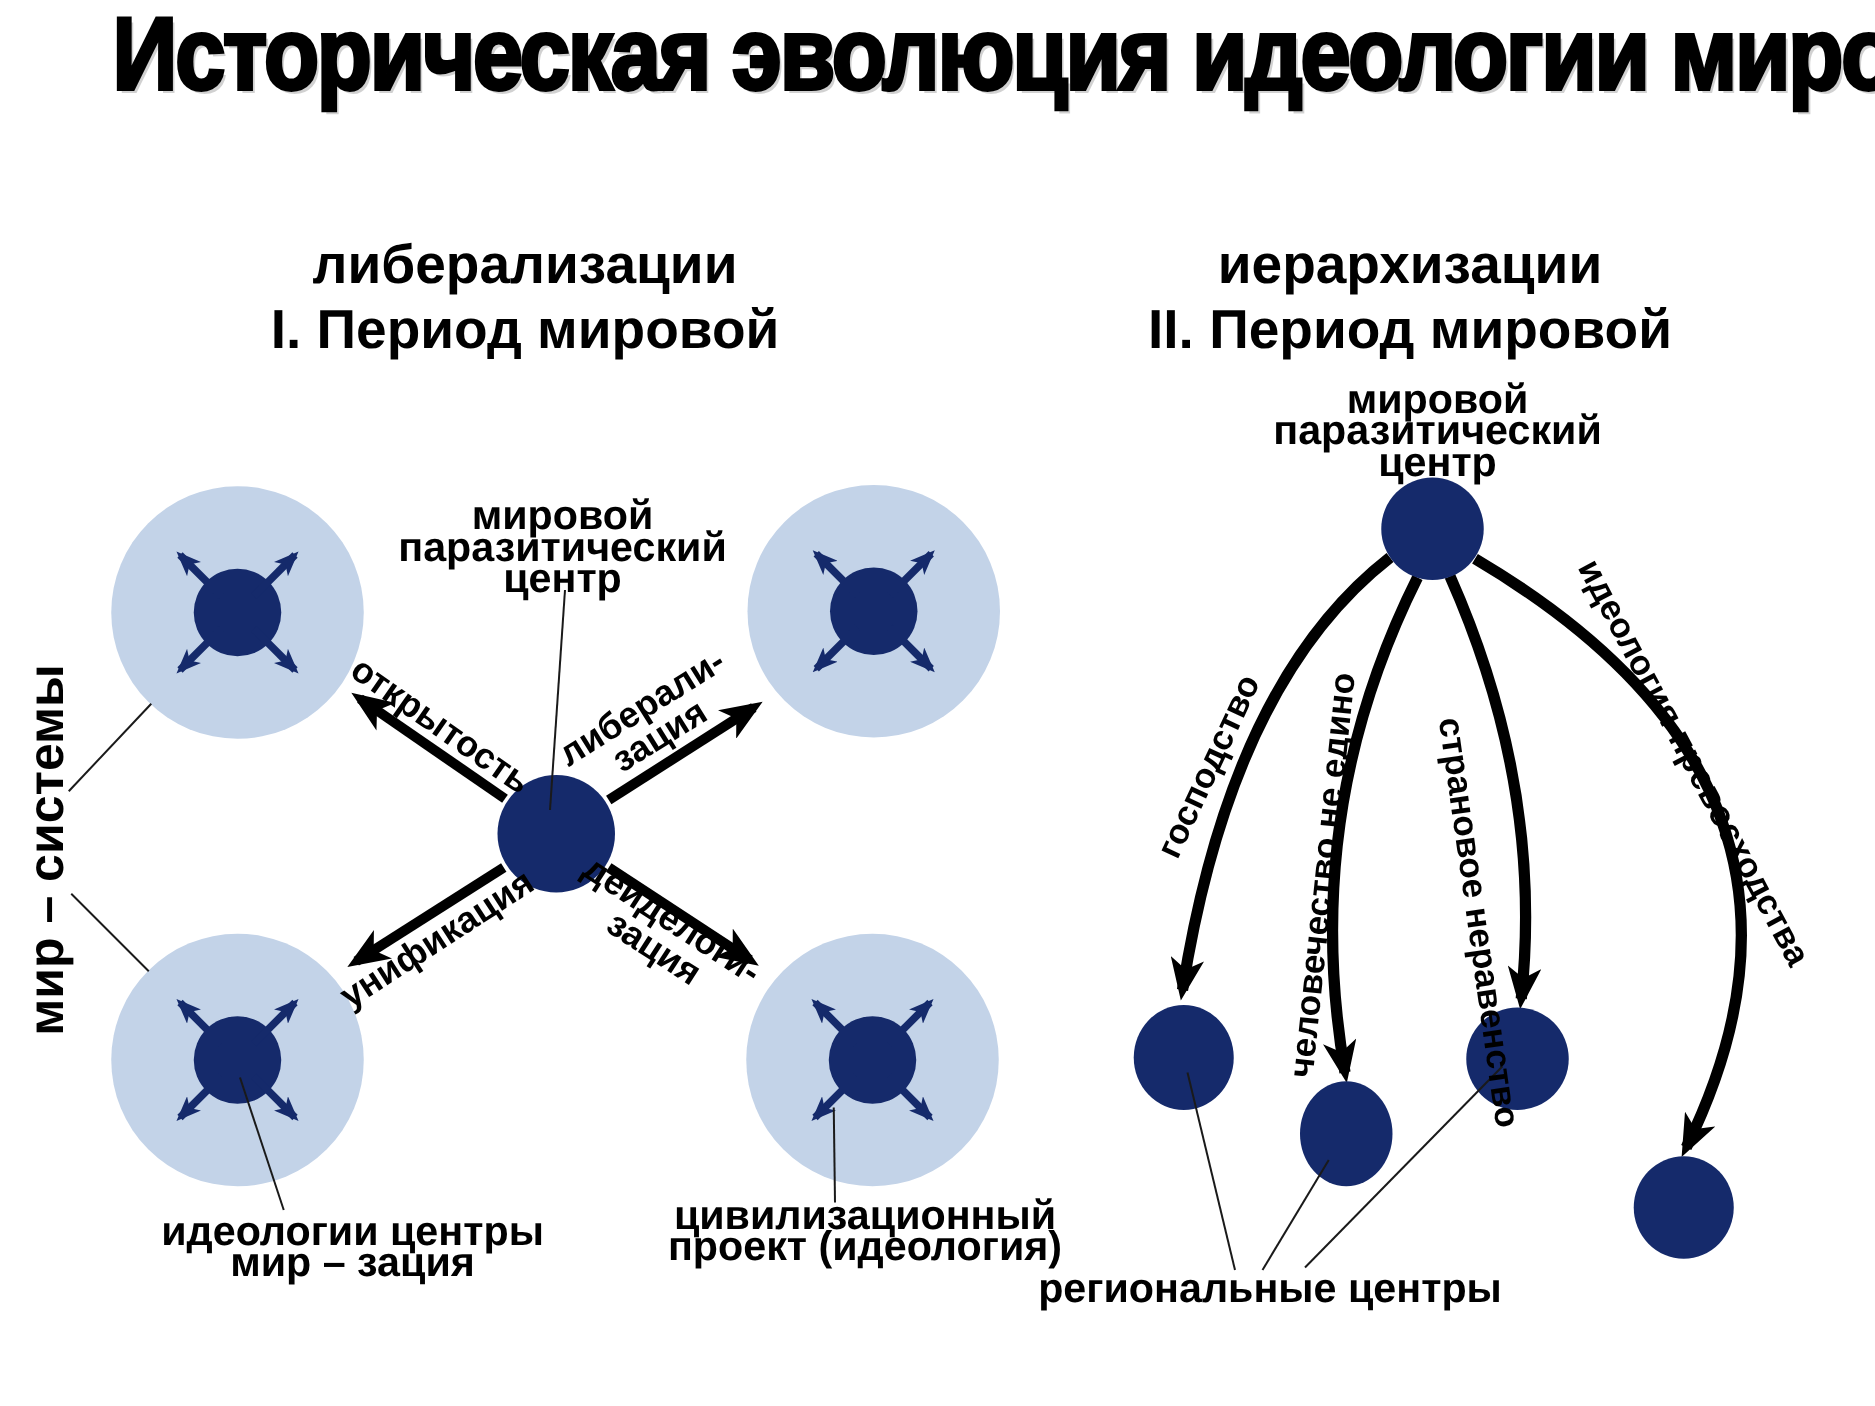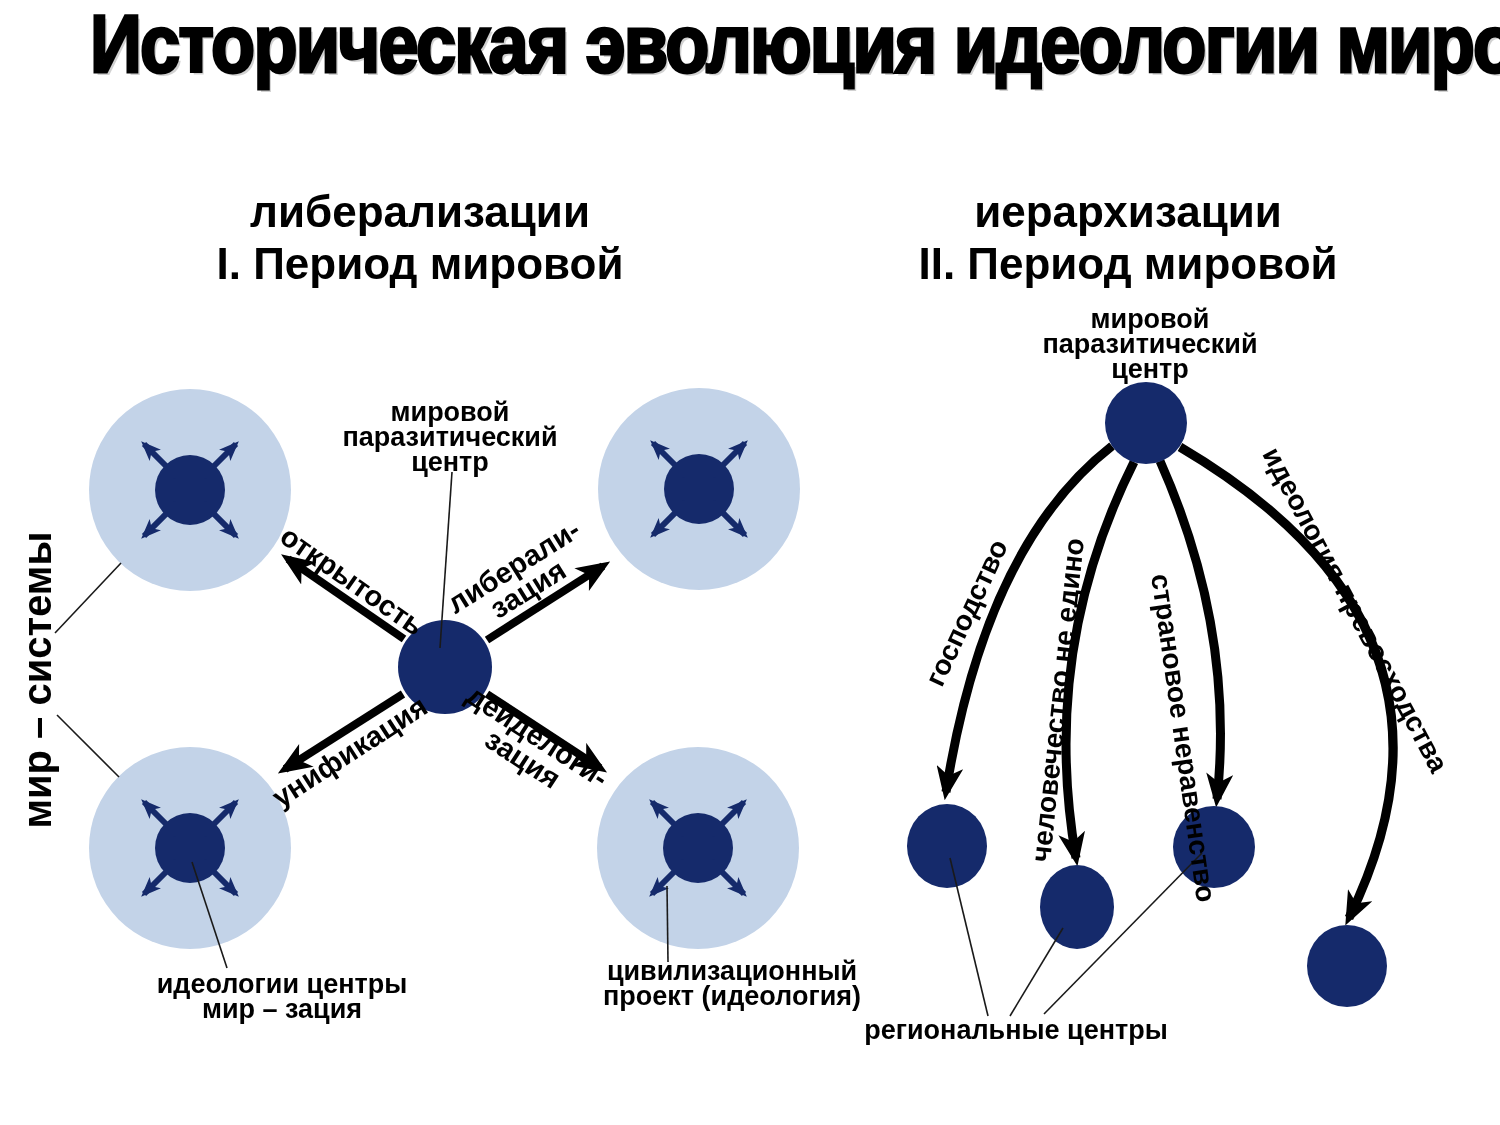--- a/index.html
+++ b/index.html
@@ -9,21 +9,21 @@
   svg.diagram{position:absolute;left:0;top:0;}
   .title{position:absolute;top:10px;left:0;width:100%;text-align:center;
          font-weight:bold;font-size:82px;line-height:68px;letter-spacing:-2px;
          transform:scaleX(0.88);-webkit-text-stroke:3px #000;
          text-shadow:3px 3px 0 rgba(0,0,0,0.18);white-space:nowrap;}
   .subtitle{position:absolute;text-align:center;font-weight:bold;
             font-size:44px;line-height:52px;white-space:nowrap;
             transform:translateX(-50%);}
   .lbl{position:absolute;font-weight:bold;text-align:center;white-space:nowrap;}
   .lbl span{display:block;}
-  .cap27{font-size:27px;line-height:25px;}
+  .cap27{font-size:33px;line-height:25px;}
   .edge29{font-size:29px;line-height:27px;}
   .edge28{font-size:28px;line-height:26px;}
   .axis40{font-size:40px;line-height:40px;}
 </style>
 </head>
 <body>
 
 <div class="stage">
 
   <svg class="diagram" width="1500" height="1125" viewBox="0 0 1500 1125">
@@ -153,21 +153,21 @@
   <div class="lbl edge29" style="left:530px;top:748px;transform:translate(-50%,-50%) rotate(33deg);">
     <span>деиделоги-</span>
     <span>зация</span>
   </div>
 
   <div class="lbl cap27" style="left:282px;top:997px;transform:translate(-50%,-50%);">
     <span>идеологии центры</span>
     <span>мир – зация</span>
   </div>
 
-  <div class="lbl cap27" style="left:692px;top:984px;transform:translate(-50%,-50%);margin-left:40px;">
+  <div class="lbl cap27" style="left:692px;top:984px;transform:translate(-50%,-50%);">
     <span>цивилизационный</span>
     <span>проект (идеология)</span>
   </div>
 
   <div class="lbl cap27" style="left:1150px;top:344px;transform:translate(-50%,-50%);">
     <span>мировой</span>
     <span>паразитический</span>
     <span>центр</span>
   </div>
 

